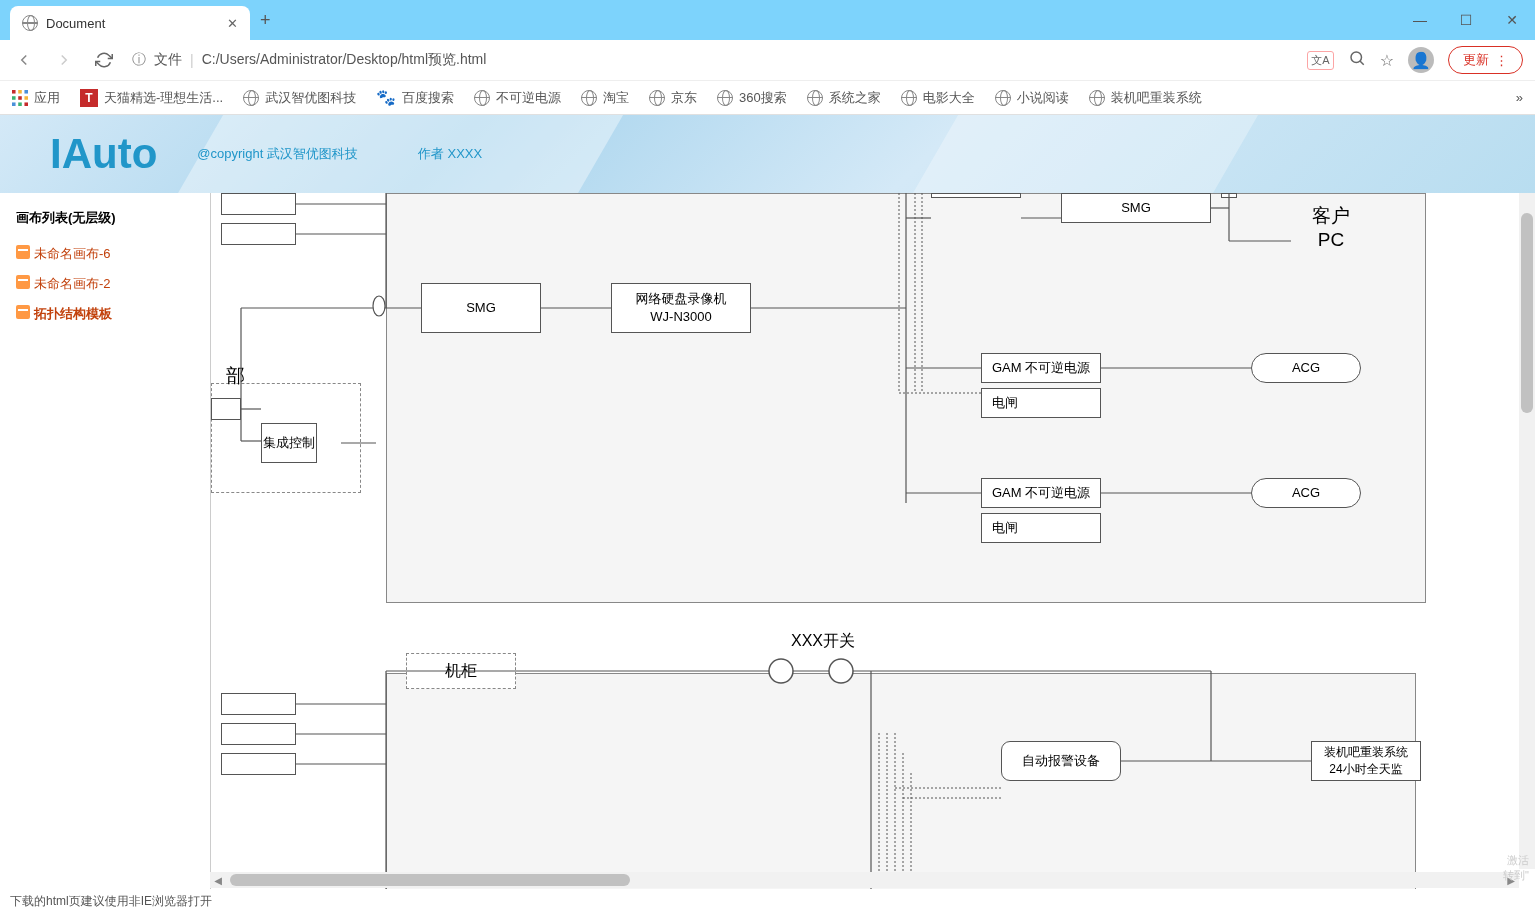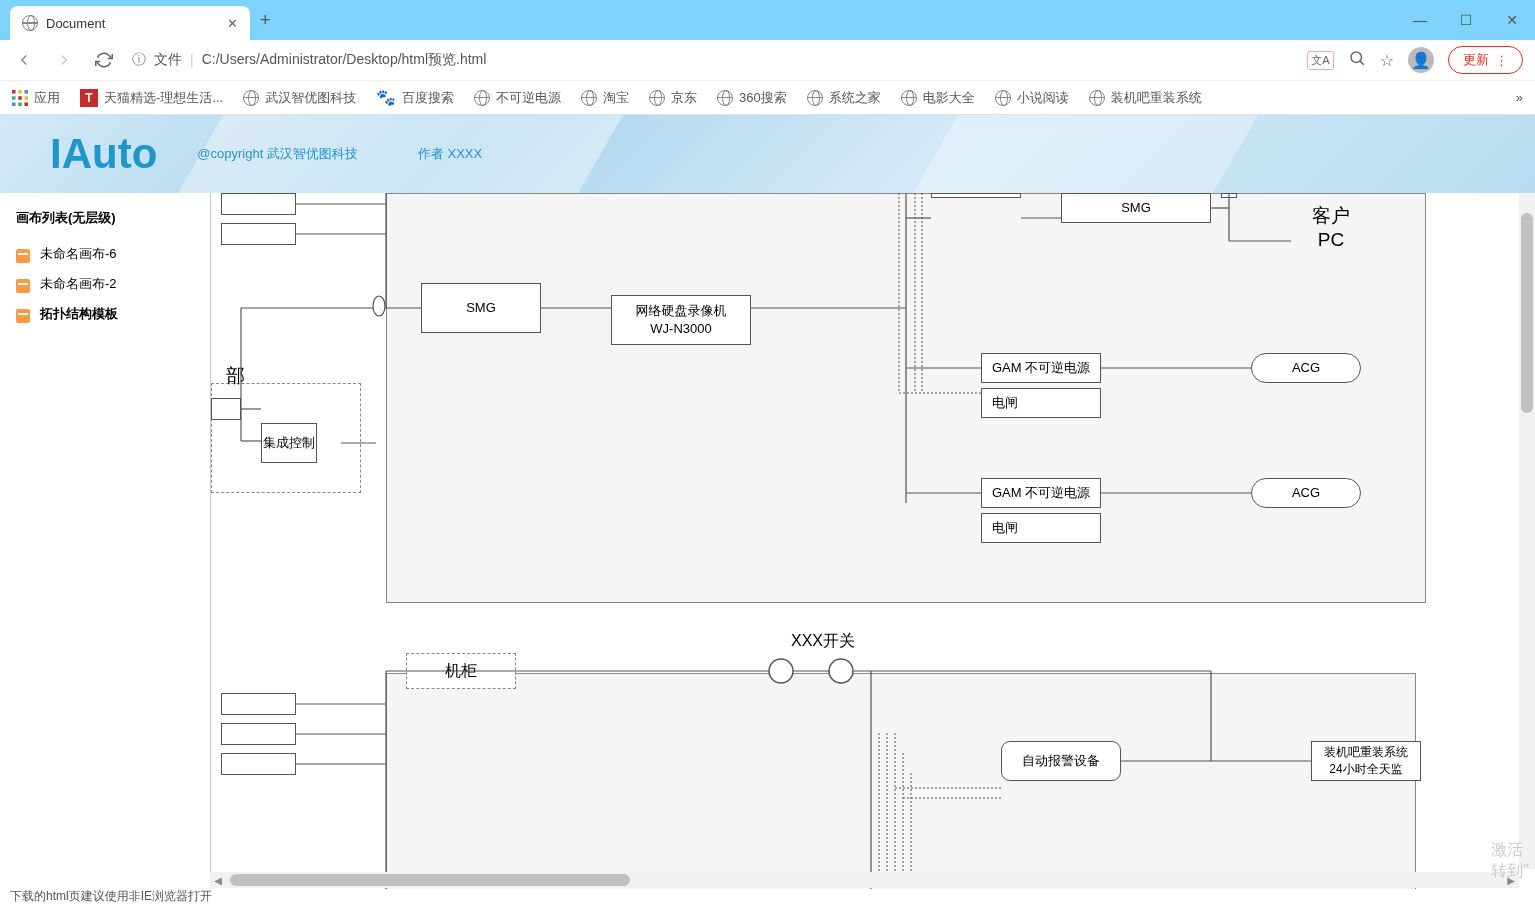--- a/index.html
+++ b/index.html
@@ -33,43 +33,43 @@
 .page-header { height: 78px; background: linear-gradient(135deg, #d4e9f7 0%, #a8d4ed 30%, #d4e9f7 60%, #b8ddf0 100%); display: flex; align-items: center; padding: 0 50px; gap: 40px; position: relative; overflow: hidden; }
 .page-header::before { content:""; position:absolute; top:-20px; left:200px; width:400px; height:120px; background: rgba(255,255,255,0.4); transform: skewX(-30deg); }
 .page-header::after { content:""; position:absolute; top:-20px; right:300px; width:300px; height:120px; background: rgba(255,255,255,0.3); transform: skewX(-30deg); }
 .logo { font-size: 42px; font-weight: bold; color: #2196c9; z-index:1; }
 .copyright { font-size: 13px; color: #2196c9; z-index:1; }
 .author { font-size: 13px; color: #2196c9; z-index:1; margin-left: 20px; }
 
 .main-area { display: flex; height: calc(910px - 40px - 40px - 34px - 78px - 22px); }
 .sidebar { width: 210px; padding: 16px; font-size: 13px; }
 .sidebar-title { font-weight: bold; margin-bottom: 12px; }
-.sidebar-item { display: flex; align-items: flex-end; gap: 10px; color: #000000; padding: 6px 0; cursor: pointer; }
+.sidebar-item { display: flex; align-items: flex-start; gap: 4px; color: #c2410c; padding: 6px 0; cursor: pointer; }
 .sidebar-item.selected { font-weight: bold; }
 .file-icon { width: 14px; height: 14px; background: #ff9944; border-radius: 2px; position: relative; }
 .file-icon::after { content:""; position:absolute; top:4px; left:2px; right:2px; height:2px; background:#fff; }
 
 .canvas-area { flex: 1; position: relative; border-left: 1px solid #ccc; overflow: hidden; }
 .diagram { position: absolute; inset: 0; }
 .diagram .box { position: absolute; border: 1px solid #555; background: #fff; display: flex; align-items: center; justify-content: center; font-size: 13px; text-align: center; line-height: 1.4; }
 .diagram .dashed-box { position: absolute; border: 1px dashed #888; }
 .diagram .gray-area { position: absolute; background: #f5f5f5; border: 1px solid #888; }
 .diagram .rounded { border-radius: 20px; }
 .diagram .label { position: absolute; font-size: 19px; text-align: center; }
 .diagram svg { position: absolute; inset: 0; width: 100%; height: 100%; pointer-events: none; }
 
 .scrollbar-v { position: absolute; right: 0; top: 0; bottom: 20px; width: 16px; background: #f1f1f1; }
 .scrollbar-v .thumb { position: absolute; left: 2px; right: 2px; top: 20px; height: 200px; background: #c1c1c1; border-radius: 6px; }
 .scrollbar-h { position: absolute; left: 210px; right: 16px; bottom: 22px; height: 16px; background: #f1f1f1; }
 .scrollbar-h .thumb { position: absolute; top: 2px; bottom: 2px; left: 20px; width: 400px; background: #c1c1c1; border-radius: 6px; }
 .scrollbar-h .arrow { position: absolute; top:0; width:16px; height:16px; display:flex;align-items:center;justify-content:center; color:#888;font-size:10px;}
 
-.footer { position: absolute; bottom: 0; left: 0; right: 0; height: 22px; padding: 0 10px; font-size: 12px; color: #555; display: flex; align-items: flex-start; }
-
-.watermark { position: absolute; right: 6px; bottom: 28px; font-size: 16px; color: #ccc; text-align: left; line-height: 1.3; }
+.footer { position: absolute; bottom: 0; left: 0; right: 0; height: 22px; padding: 0 10px; font-size: 12px; color: #555; display: flex; align-items: flex-end; }
+
+.watermark { position: absolute; right: 6px; bottom: 28px; font-size: 11px; color: #ccc; text-align: right; line-height: 1.3; }
 
 .pc-icon { position: absolute; }
 </style>
 </head>
 <body>
 
 <div class="browser-chrome">
   <div class="tab-bar">
     <div class="tab">
       <span class="globe"></span>
@@ -214,21 +214,21 @@
       <div class="box" style="left:10px; top:0; width:75px; height:22px;"></div>
       <div class="box" style="left:10px; top:30; width:75px; height:22px; top:30px;"></div>
 
       <div class="dashed-box" style="left:0; top:190px; width:150px; height:110px;"></div>
       <div class="label" style="left:15px; top:170px;">部</div>
       <div class="box" style="left:0; top:205px; width:30px; height:22px;"></div>
       <div class="box" style="left:50px; top:230px; width:56px; height:40px;">集成控制</div>
 
       <div class="box" style="left:210px; top:90px; width:120px; height:50px;">SMG</div>
 
-      <div class="box" style="left:400px; top:102px; width:140px; height:50px; flex-direction:column;">
+      <div class="box" style="left:400px; top:90px; width:140px; height:50px; flex-direction:column;">
         <div>网络硬盘录像机</div>
         <div>WJ-N3000</div>
       </div>
 
       <div class="box" style="left:850px; top:0; width:150px; height:30px;">SMG</div>
       <div class="box" style="left:720px; top:0; width:90px; height:5px;"></div>
       <div class="box" style="left:1010px; top:0; width:16px; height:5px;"></div>
 
       <div class="label" style="left:1090px; top:10px; width:60px;">客户PC</div>
       <div class="pc-icon" style="left:1080px; top:30px;">

